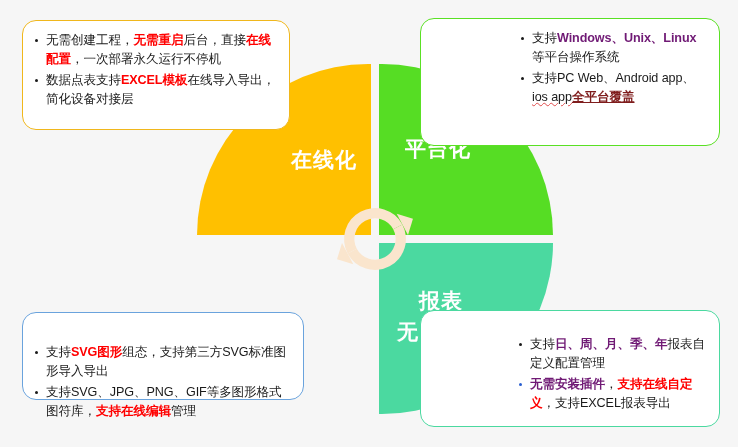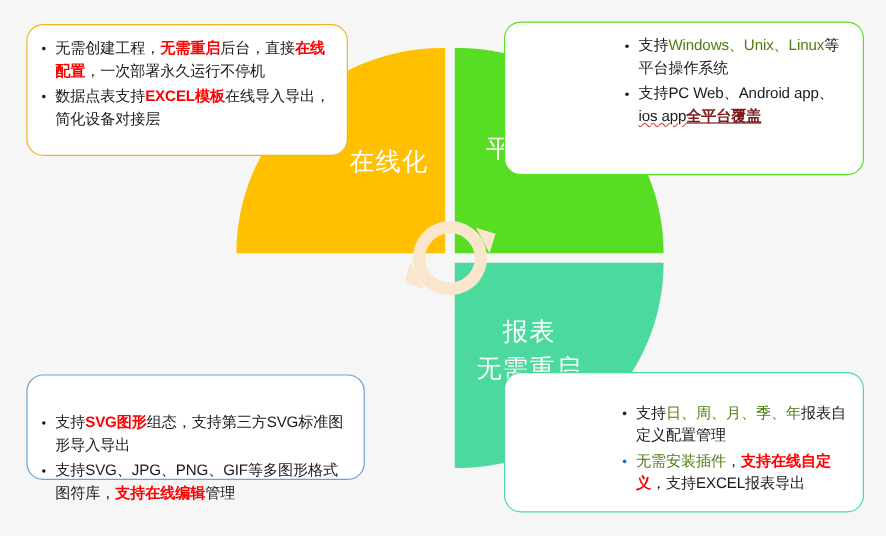--- a/index.html
+++ b/index.html
@@ -35,21 +35,21 @@
   .box li::before{
     content:"";
     position:absolute;
     left:2px;top:8px;
     width:3.2px;height:3.2px;
     border-radius:50%;
     background:#1a1a1a;
   }
   .box li.bullet-blue::before{background:#2a5fd0;}
   .em-red{color:#ff0000;font-weight:bold;}
-  .em-blue{color:#4d7c0f;font-weight:normal;}
+  .em-blue{color:#701a75;font-weight:bold;}
   .u-red{color:#7f1d1d;font-weight:bold;text-decoration:underline;}
   .squiggle{
     text-decoration:underline;
     text-decoration-style:wavy;
     text-decoration-color:#e04b4b;
     text-decoration-thickness:1px;
   }
 
   #box-tl{left:22px;top:20px;width:268px;height:110px;border-color:#f0b71c;}
   #box-tr{left:420px;top:18px;width:300px;height:128px;border-color:#5ae024;}
@@ -57,23 +57,24 @@
   #box-br{left:420px;top:310px;width:300px;height:117px;border-color:#4bd9a0;}
 
   #box-tr ul{padding-left:88px;}
   #box-br ul{padding-left:86px;}
   #box-bl ul{padding-top:20px;}
   #box-br ul{padding-top:14px;}
 
   
   .wheel{
     position:absolute;
-    left:197px;top:40px;
+    left:197px;top:64px;
     width:356px;height:350px;
     z-index:2;
+    font-weight:bold;
   }
   .quad{
     position:absolute;
     width:174px;height:171px;
     box-sizing:border-box;
     color:#ffffff;
   }
   .q-tl{left:0;   top:0;   background:#ffc000;border-radius:174px 0 0 0;}
   .q-tr{right:0;  top:0;   background:#56dd24;border-radius:0 174px 0 0;}
   .q-bl{left:0;   bottom:0;background:#5b9bd5;border-radius:0 0 0 174px;}

